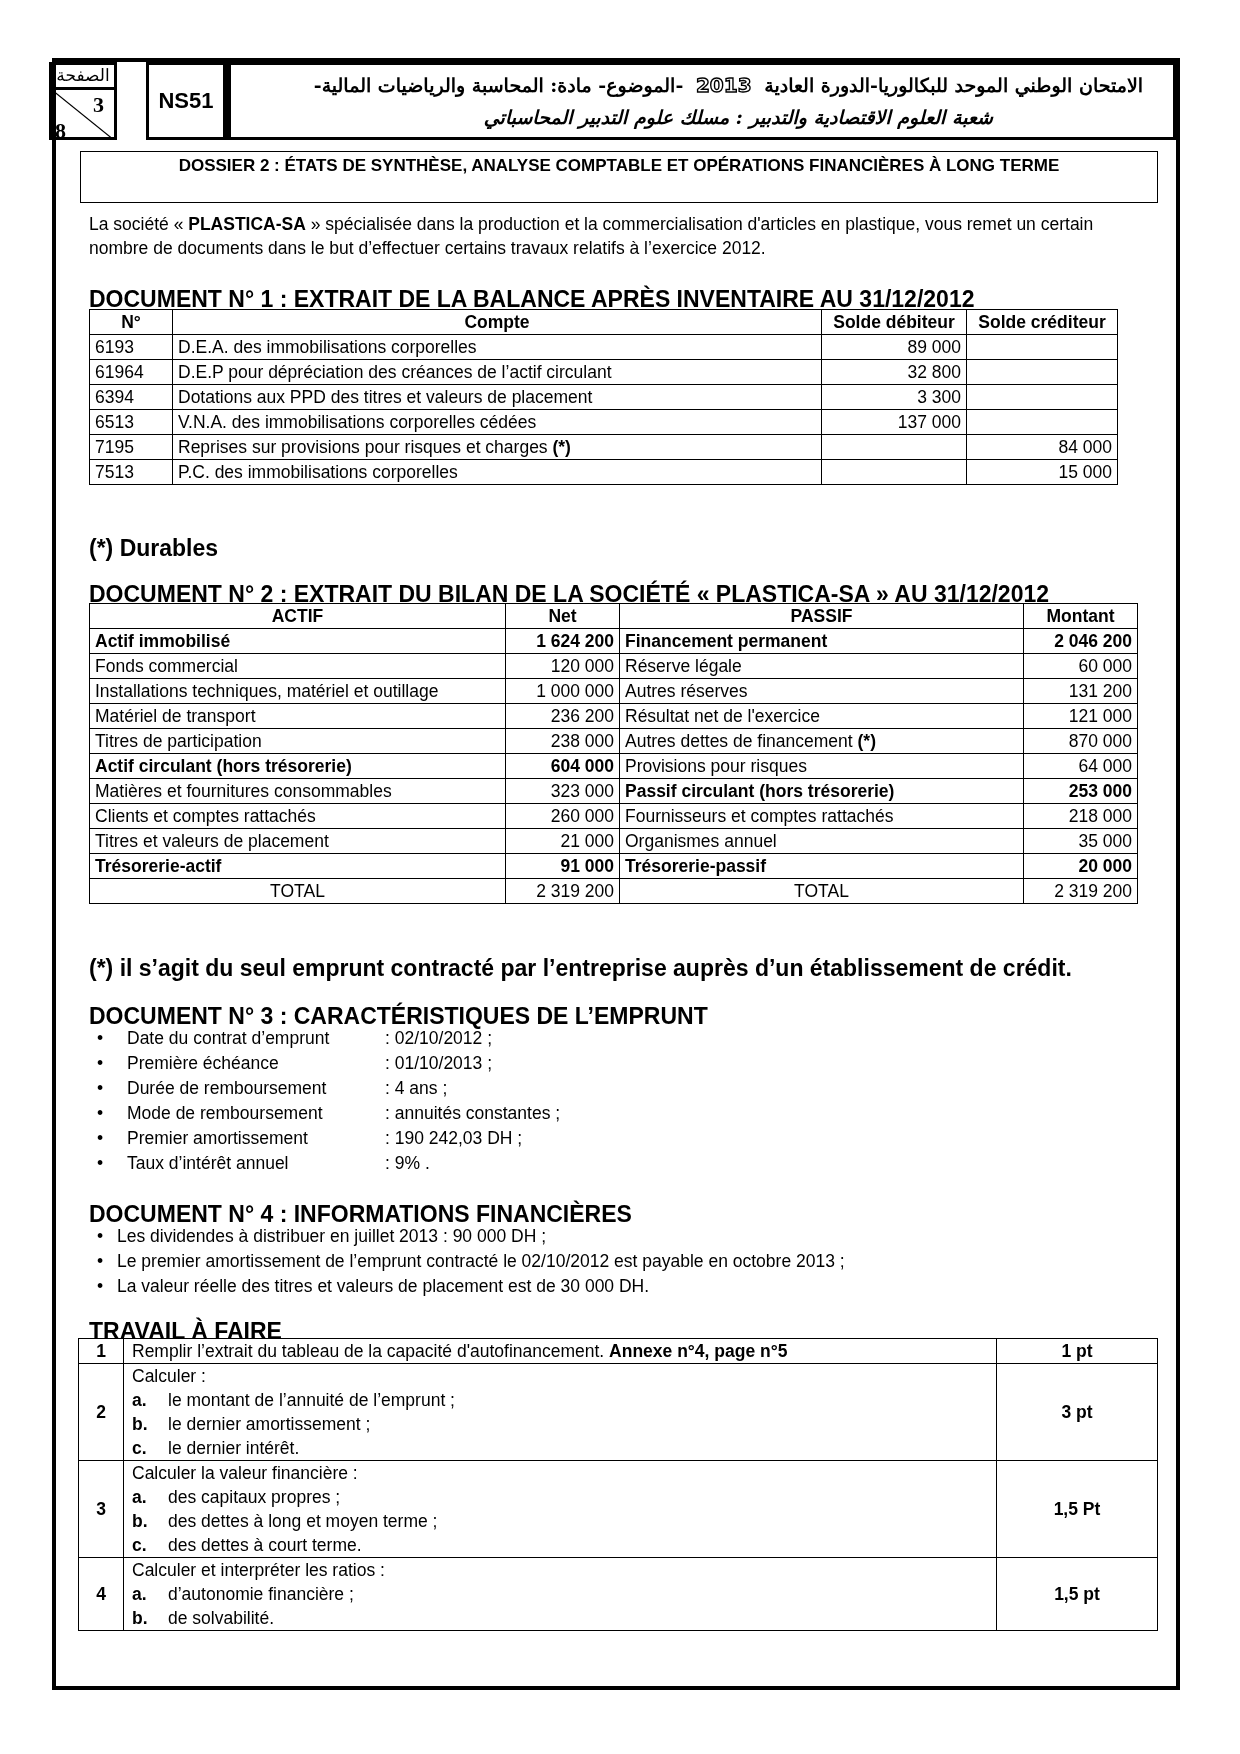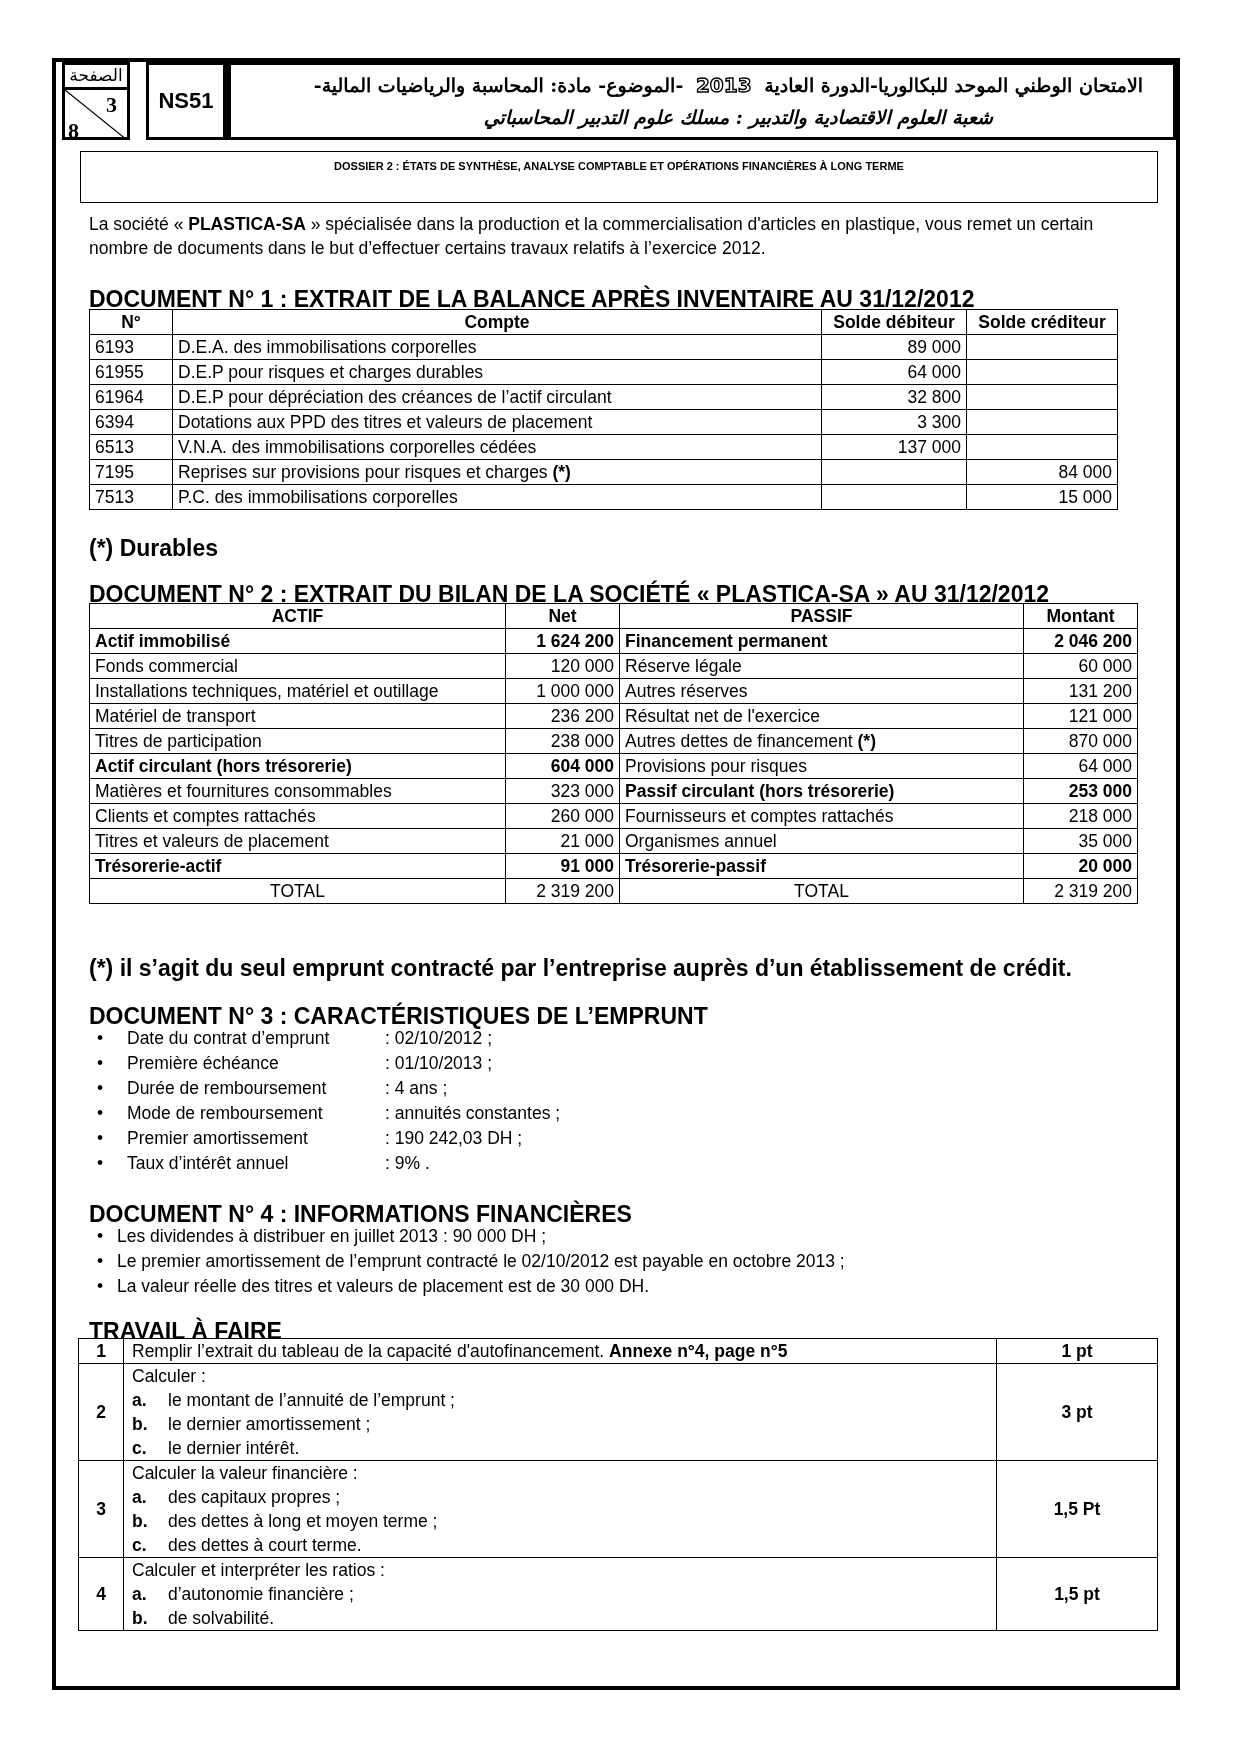--- a/index.html
+++ b/index.html
@@ -1,33 +1,33 @@
 <!DOCTYPE html>
 <html><head>
 <meta charset="utf-8">
 <style>
   html, body { margin: 0; padding: 0; background: #ffffff; }
   body { width: 1240px; height: 1754px; position: relative; font-family: "Liberation Sans", sans-serif; color: #000; overflow: hidden; }
 
   .frame { position: absolute; left: 52px; top: 58px; width: 1128px; height: 1632px; border: 4px solid #000; box-sizing: border-box; }
 
   
-  .hdr-page { position: absolute; left: 62px; top: 62px; width: 68px; height: 78px; border: 3px solid #000; box-sizing: border-box; }
+  .hdr-page { position: absolute; left: 49px; top: 62px; width: 68px; height: 78px; border: 3px solid #000; box-sizing: border-box; }
   .hdr-page .lbl { height: 22px; border-bottom: 3px solid #000; text-align: center; font-family: "DejaVu Serif", serif; font-size: 17px; line-height: 20px; }
   .hdr-page .frac { position: relative; height: 50px; }
   .hdr-page .frac svg { position: absolute; left: 0; top: 0; }
   .hdr-page .num { position: absolute; right: 10px; top: 2px; font-family: "Liberation Serif", serif; font-weight: bold; font-size: 22px; }
   .hdr-page .den { position: absolute; left: 3px; bottom: -4px; font-family: "Liberation Serif", serif; font-weight: bold; font-size: 22px; }
 
   .hdr-code { position: absolute; left: 146px; top: 62px; width: 80px; height: 78px; border: 3px solid #000; box-sizing: border-box; display: flex; align-items: center; justify-content: center; font-weight: bold; font-size: 22px; }
   .hdr-title { position: absolute; left: 226px; top: 62px; width: 950px; height: 78px; border: 3px solid #000; border-left: 5px solid #000; box-sizing: border-box; direction: rtl; text-align: right; padding: 4px 30px 0 10px; font-family: "DejaVu Serif", serif; font-weight: bold; font-size: 19px; line-height: 32px; }
   .hdr-title .year { font-family: "DejaVu Sans", sans-serif; font-weight: 900; font-size: 20px; color: #fff; -webkit-text-stroke: 1.4px #000; letter-spacing: 1px; padding: 0 6px; }
   .hdr-title .line2 { padding-right: 150px; font-style: italic; }
 
-  .dossier { position: absolute; left: 80px; top: 151px; width: 1078px; height: 52px; border: 1px solid #000; box-sizing: border-box; text-align: center; font-weight: bold; font-size: 11px; line-height: 22px; padding-top: 3px; }
+  .dossier { position: absolute; left: 80px; top: 151px; width: 1078px; height: 52px; border: 1px solid #000; box-sizing: border-box; text-align: center; font-weight: bold; font-size: 17px; line-height: 22px; padding-top: 3px; }
 
   .intro { position: absolute; left: 89px; top: 212px; width: 1060px; font-size: 17.5px; line-height: 24px; }
 
   .h { position: absolute; font-weight: bold; font-size: 23px; }
 
   table { border-collapse: collapse; position: absolute; font-size: 17.5px; }
   td, th { border: 1px solid #000; padding: 0 5px; height: 24px; line-height: 22px; white-space: nowrap; }
   th { font-weight: bold; text-align: center; }
   .r { text-align: right; }
   .c { text-align: center; }
@@ -91,26 +91,20 @@
     </tr>
   </thead>
   <tbody id="tbl1-body">
       <tr>
         <td>6193</td>
         <td><span>D.E.A. des immobilisations corporelles</span></td>
         <td class="r">89 000</td>
         <td class="r"></td>
       </tr>
       <tr>
-        <td>61955</td>
-        <td><span>D.E.P pour risques et charges durables</span></td>
-        <td class="r">64 000</td>
-        <td class="r"></td>
-      </tr>
-      <tr>
         <td>61964</td>
         <td><span>D.E.P pour dépréciation des créances de l’actif circulant</span></td>
         <td class="r">32 800</td>
         <td class="r"></td>
       </tr>
       <tr>
         <td>6394</td>
         <td><span>Dotations aux PPD des titres et  valeurs de placement</span></td>
         <td class="r">3 300</td>
         <td class="r"></td>

